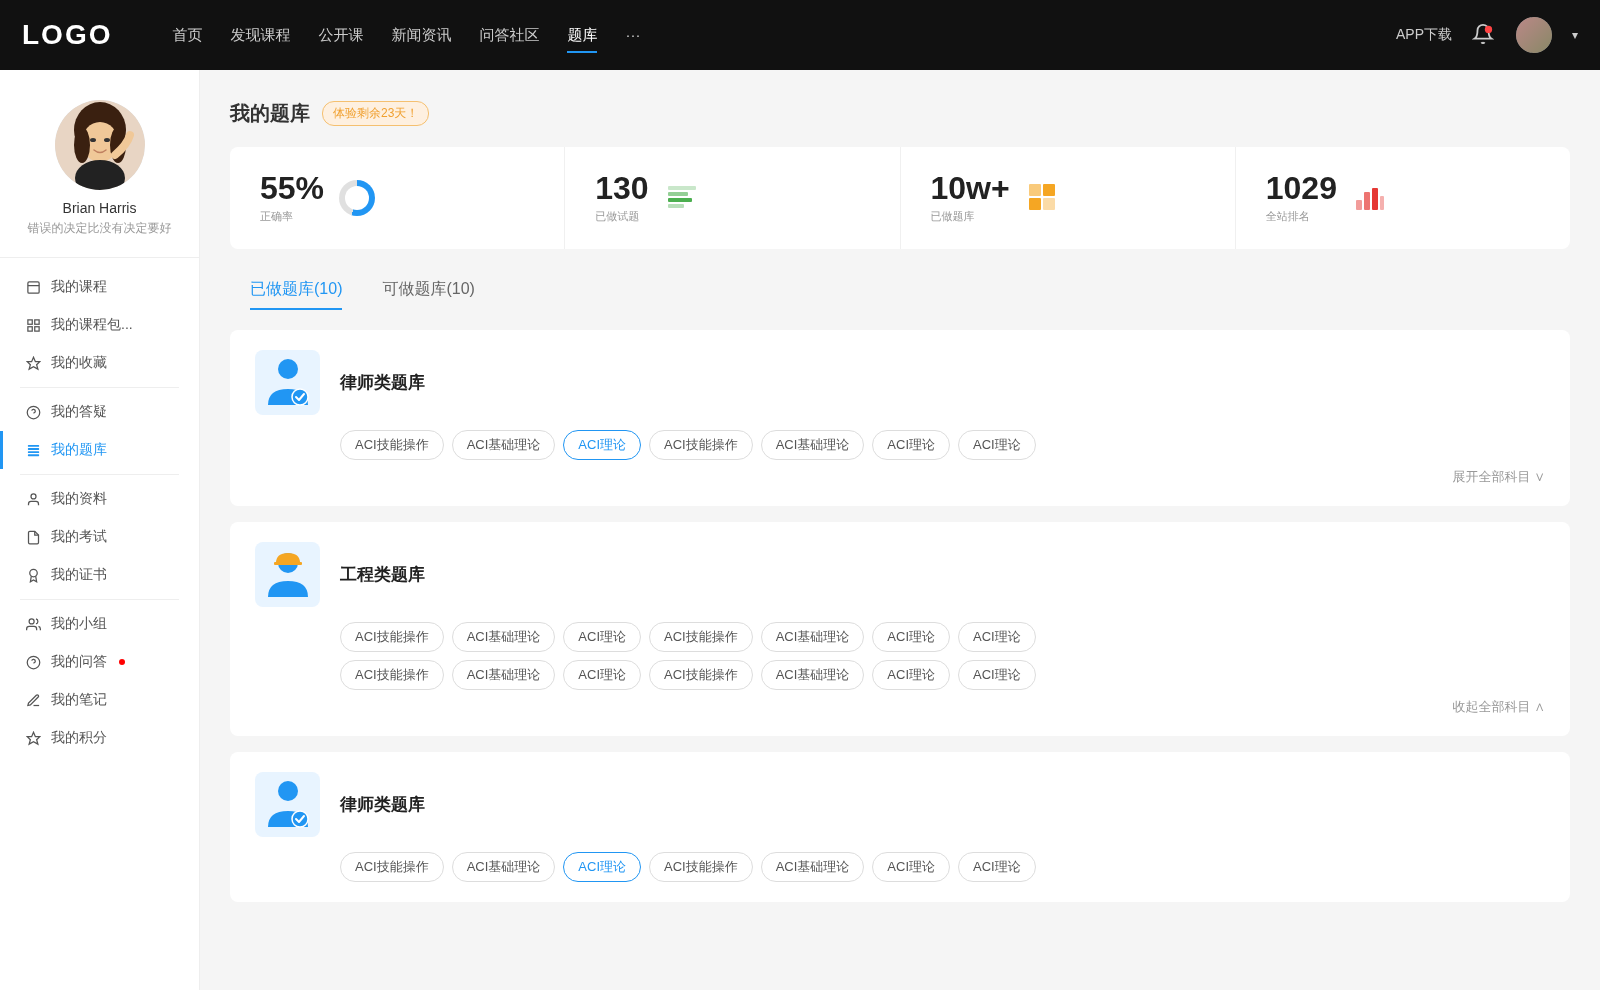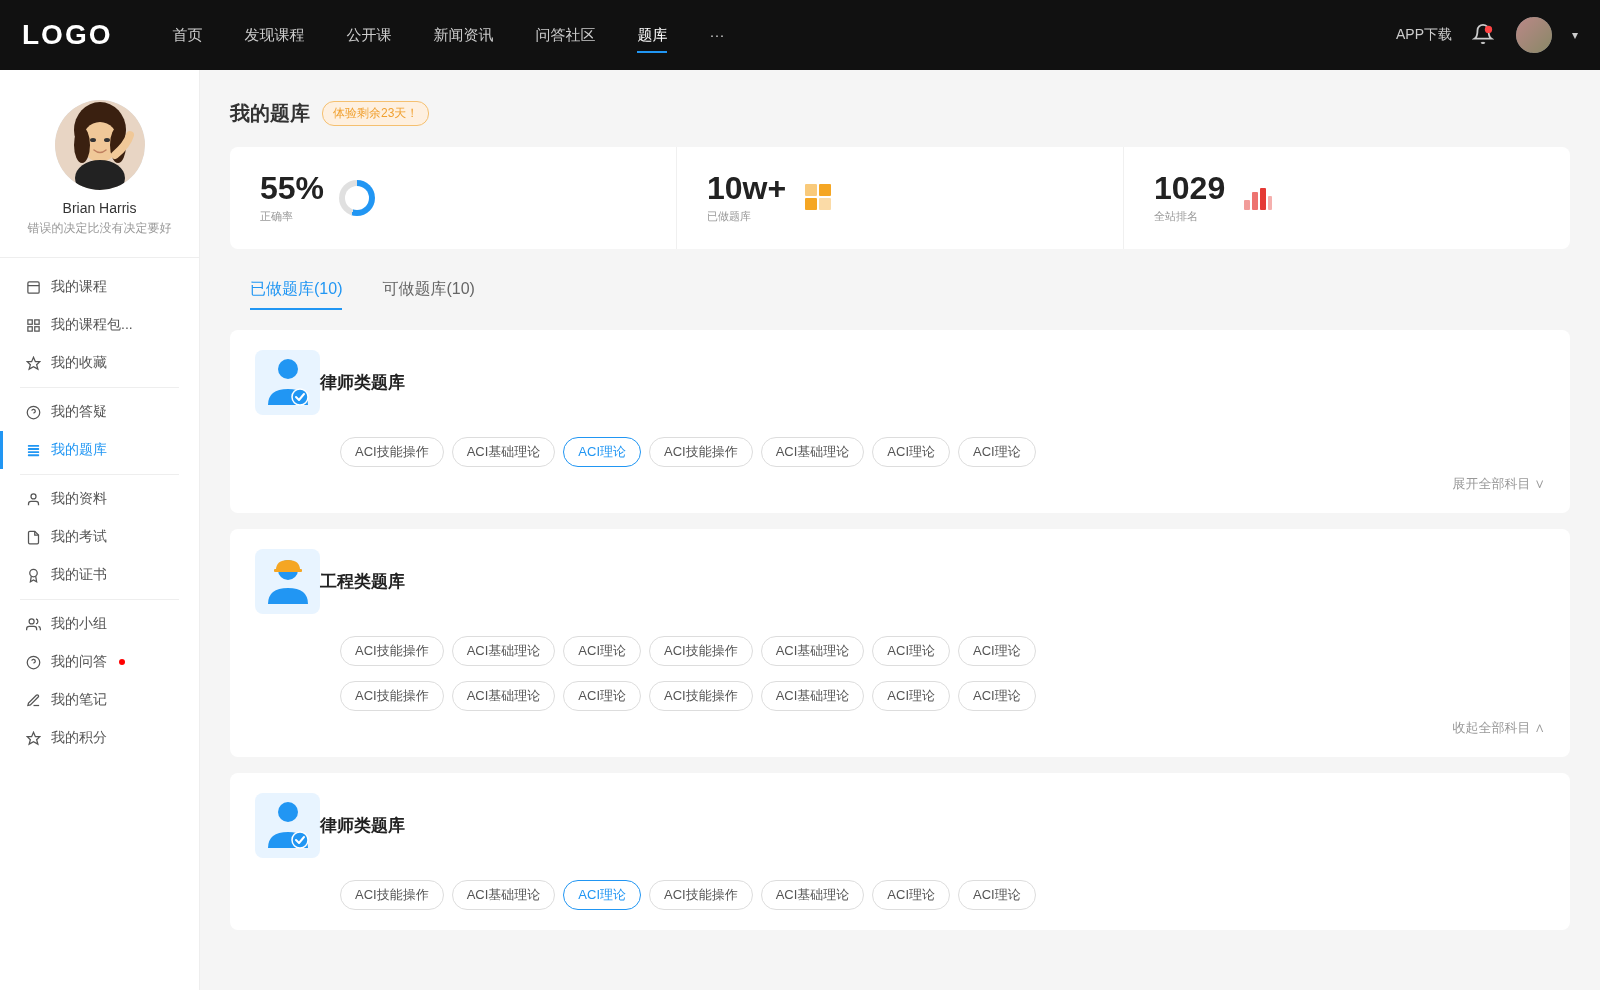--- a/index.html
+++ b/index.html
@@ -18,21 +18,21 @@
     }
     .header-logo {
       color: white;
       font-size: 28px;
       font-weight: bold;
       margin-right: 60px;
       letter-spacing: 2px;
     }
     .header-nav {
       display: flex;
-      gap: 42px;
+      gap: 28px;
       flex: 1;
       text-align: center;
     }
     .nav-item {
       color: #ccc;
       font-size: 15px;
       cursor: pointer;
       padding: 4px 0;
       position: relative;
     }
@@ -246,20 +246,21 @@
     
     .qbank-card {
       background: white;
       border-radius: 8px;
       margin-bottom: 16px;
       padding: 20px 25px;
     }
     .qbank-card-header {
       display: flex;
       align-items: center;
+      gap: 20px;
       margin-bottom: 15px;
     }
     .qbank-icon {
       width: 65px; height: 65px;
       border-radius: 8px;
       background: #e8f4ff;
       display: flex; align-items: center; justify-content: center;
       flex-shrink: 0;
     }
     .qbank-title {
@@ -277,21 +278,20 @@
       margin-top: 8px;
     }
     .tag {
       padding: 5px 14px;
       border-radius: 16px;
       font-size: 13px;
       border: 1px solid #ddd;
       color: #555;
       cursor: pointer;
       background: white;
-      margin-top: 7px;
     }
     .tag.active {
       border-color: #2196f3;
       color: #2196f3;
       background: white;
     }
     .expand-link {
       text-align: right;
       font-size: 13px;
       color: #999;
@@ -509,20 +509,34 @@
         <div class="stat-text">
           <div class="stat-value">55%</div>
           <div class="stat-label">正确率</div>
         </div>
         <div class="stat-icon">
           <div class="pie-chart"></div>
         </div>
       </div>
       <div class="stat-item">
         <div class="stat-text">
+          <div class="stat-value">130</div>
+          <div class="stat-label">已做试题</div>
+        </div>
+        <div class="stat-icon">
+          <svg width="32" height="32" viewBox="0 0 32 32">
+            <rect x="2" y="4" width="28" height="4" rx="1" fill="#4caf50" opacity="0.3"></rect>
+            <rect x="2" y="10" width="20" height="4" rx="1" fill="#4caf50" opacity="0.6"></rect>
+            <rect x="2" y="16" width="24" height="4" rx="1" fill="#4caf50"></rect>
+            <rect x="2" y="22" width="16" height="4" rx="1" fill="#4caf50" opacity="0.4"></rect>
+          </svg>
+        </div>
+      </div>
+      <div class="stat-item">
+        <div class="stat-text">
           <div class="stat-value">10w+</div>
           <div class="stat-label">已做题库</div>
         </div>
         <div class="stat-icon">
           <svg width="32" height="32" viewBox="0 0 32 32">
             <rect x="2" y="2" width="12" height="12" rx="1" fill="#f5a623" opacity="0.6"></rect>
             <rect x="16" y="2" width="12" height="12" rx="1" fill="#f5a623"></rect>
             <rect x="2" y="16" width="12" height="12" rx="1" fill="#f5a623"></rect>
             <rect x="16" y="16" width="12" height="12" rx="1" fill="#f5a623" opacity="0.4"></rect>
           </svg>

